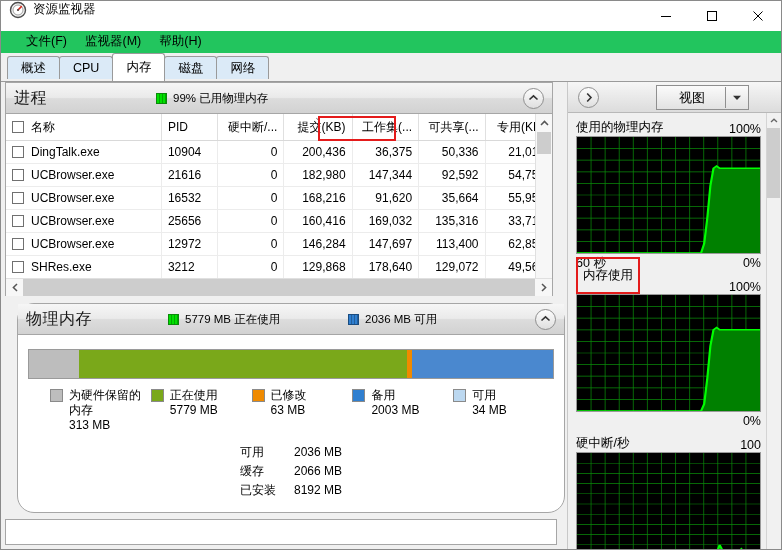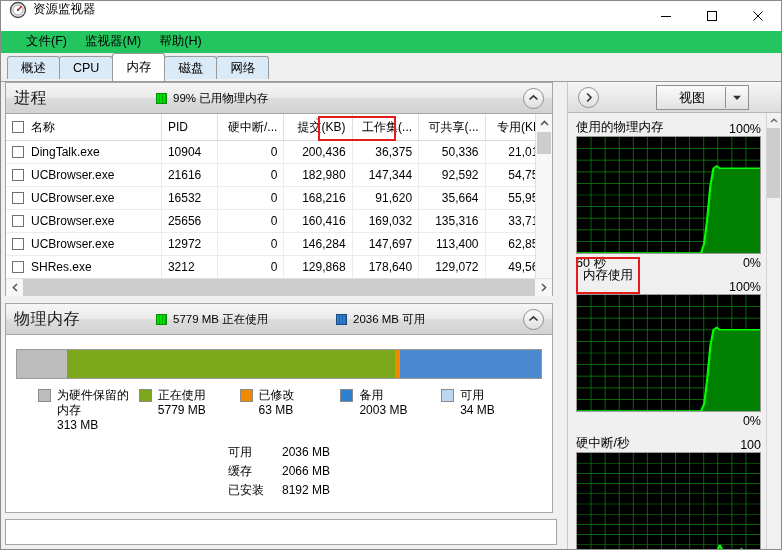--- a/index.html
+++ b/index.html
@@ -87,21 +87,21 @@
   .vsb-arrow{height:17px;display:flex;align-items:center;justify-content:center;cursor:default;}
   .vsb-thumb{position:absolute;top:18px;left:1px;width:14px;height:22px;background:#cdcdcd;}
   
   .hsb{position:absolute;left:0;bottom:0;height:18px;width:100%;background:#f7f7f7;
        border-top:1px solid #e0e0e0;display:flex;align-items:center;box-sizing:border-box;}
   .hsb-arrow{width:17px;height:17px;display:flex;align-items:center;justify-content:center;cursor:default;flex:0 0 auto;}
   .hsb-track{flex:1 1 auto;height:17px;position:relative;}
   .hsb-thumb{position:absolute;left:0;top:0;height:17px;width:100%;background:#cdcdcd;}
 
   
-  #mem-group{position:absolute;left:4px;top:221px;width:548px;height:210px;}
+  #mem-group{position:absolute;left:16px;top:221px;width:548px;height:210px;border-radius:17px;}
   .membar-wrap{padding:14px 10px 16px 10px;}
   .membar{height:30px;border:1px solid #9a9a9a;display:flex;box-sizing:border-box;background:#fff;}
   .seg{height:100%;}
   .legend{display:flex;margin-top:9px;padding-left:22px;}
   .leg{width:102px;}
   .leg-top{display:flex;align-items:flex-start;}
   .leg-sw{width:13px;height:13px;border:1px solid #8a8a8a;box-sizing:border-box;margin-right:6px;flex:0 0 auto;margin-top:1px;}
   .leg-lbl{font-size:12px;line-height:15px;}
   .leg-val{font-size:12px;margin-left:19px;line-height:15px;}
   .stats{margin-top:10px;display:flex;justify-content:center;}

